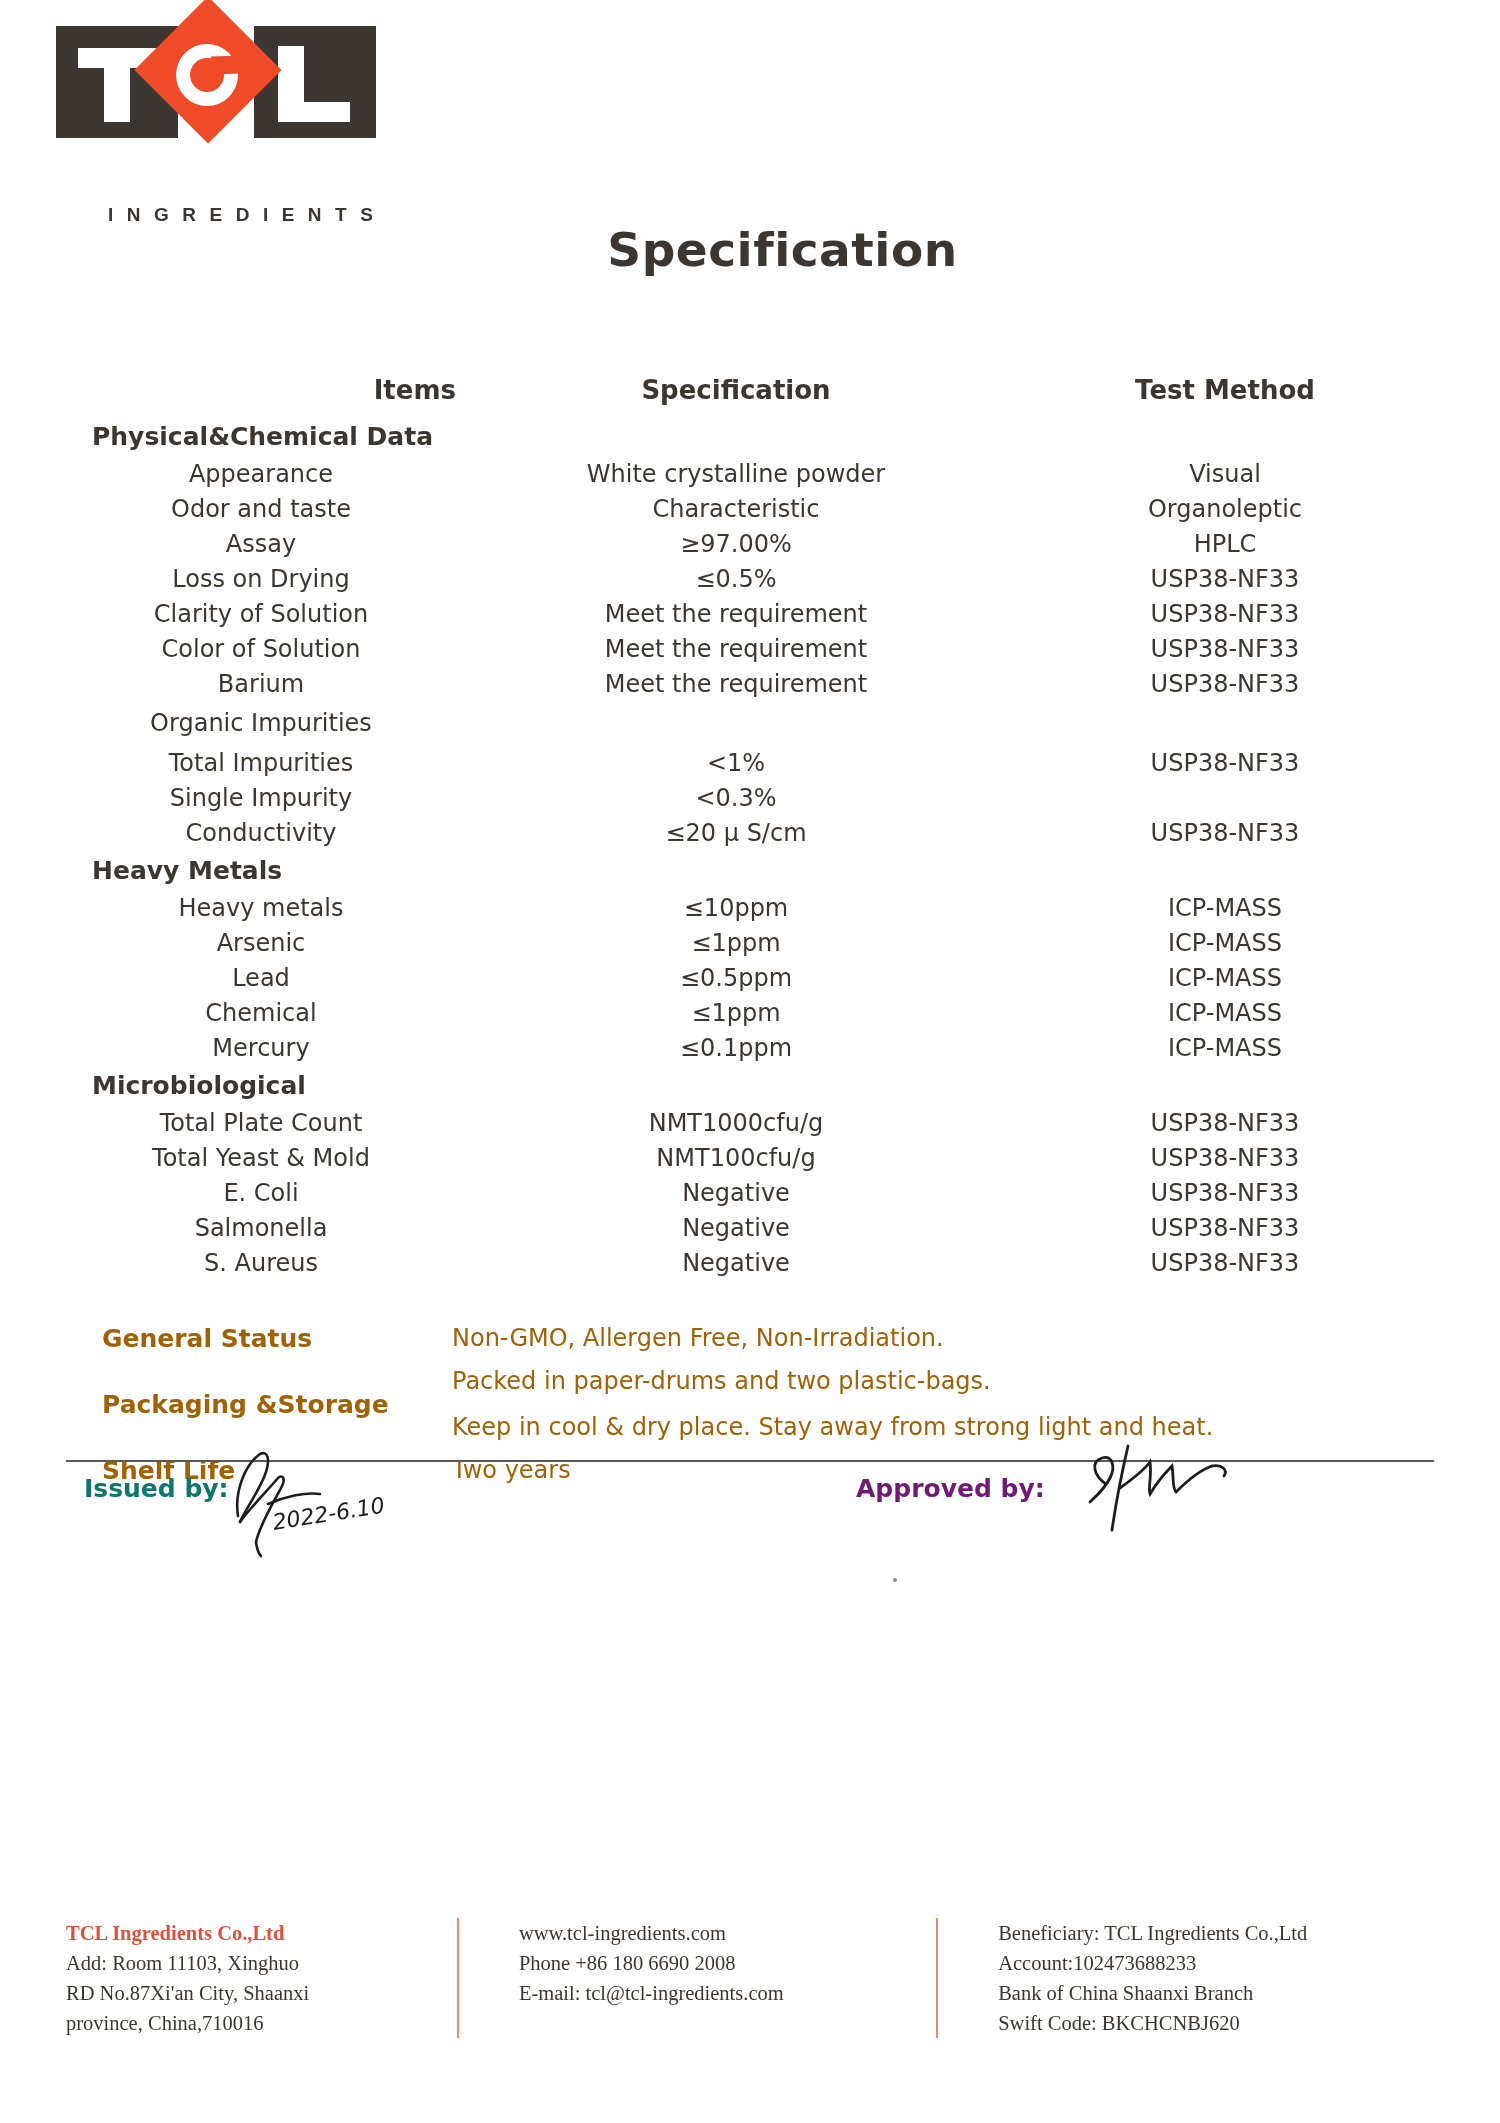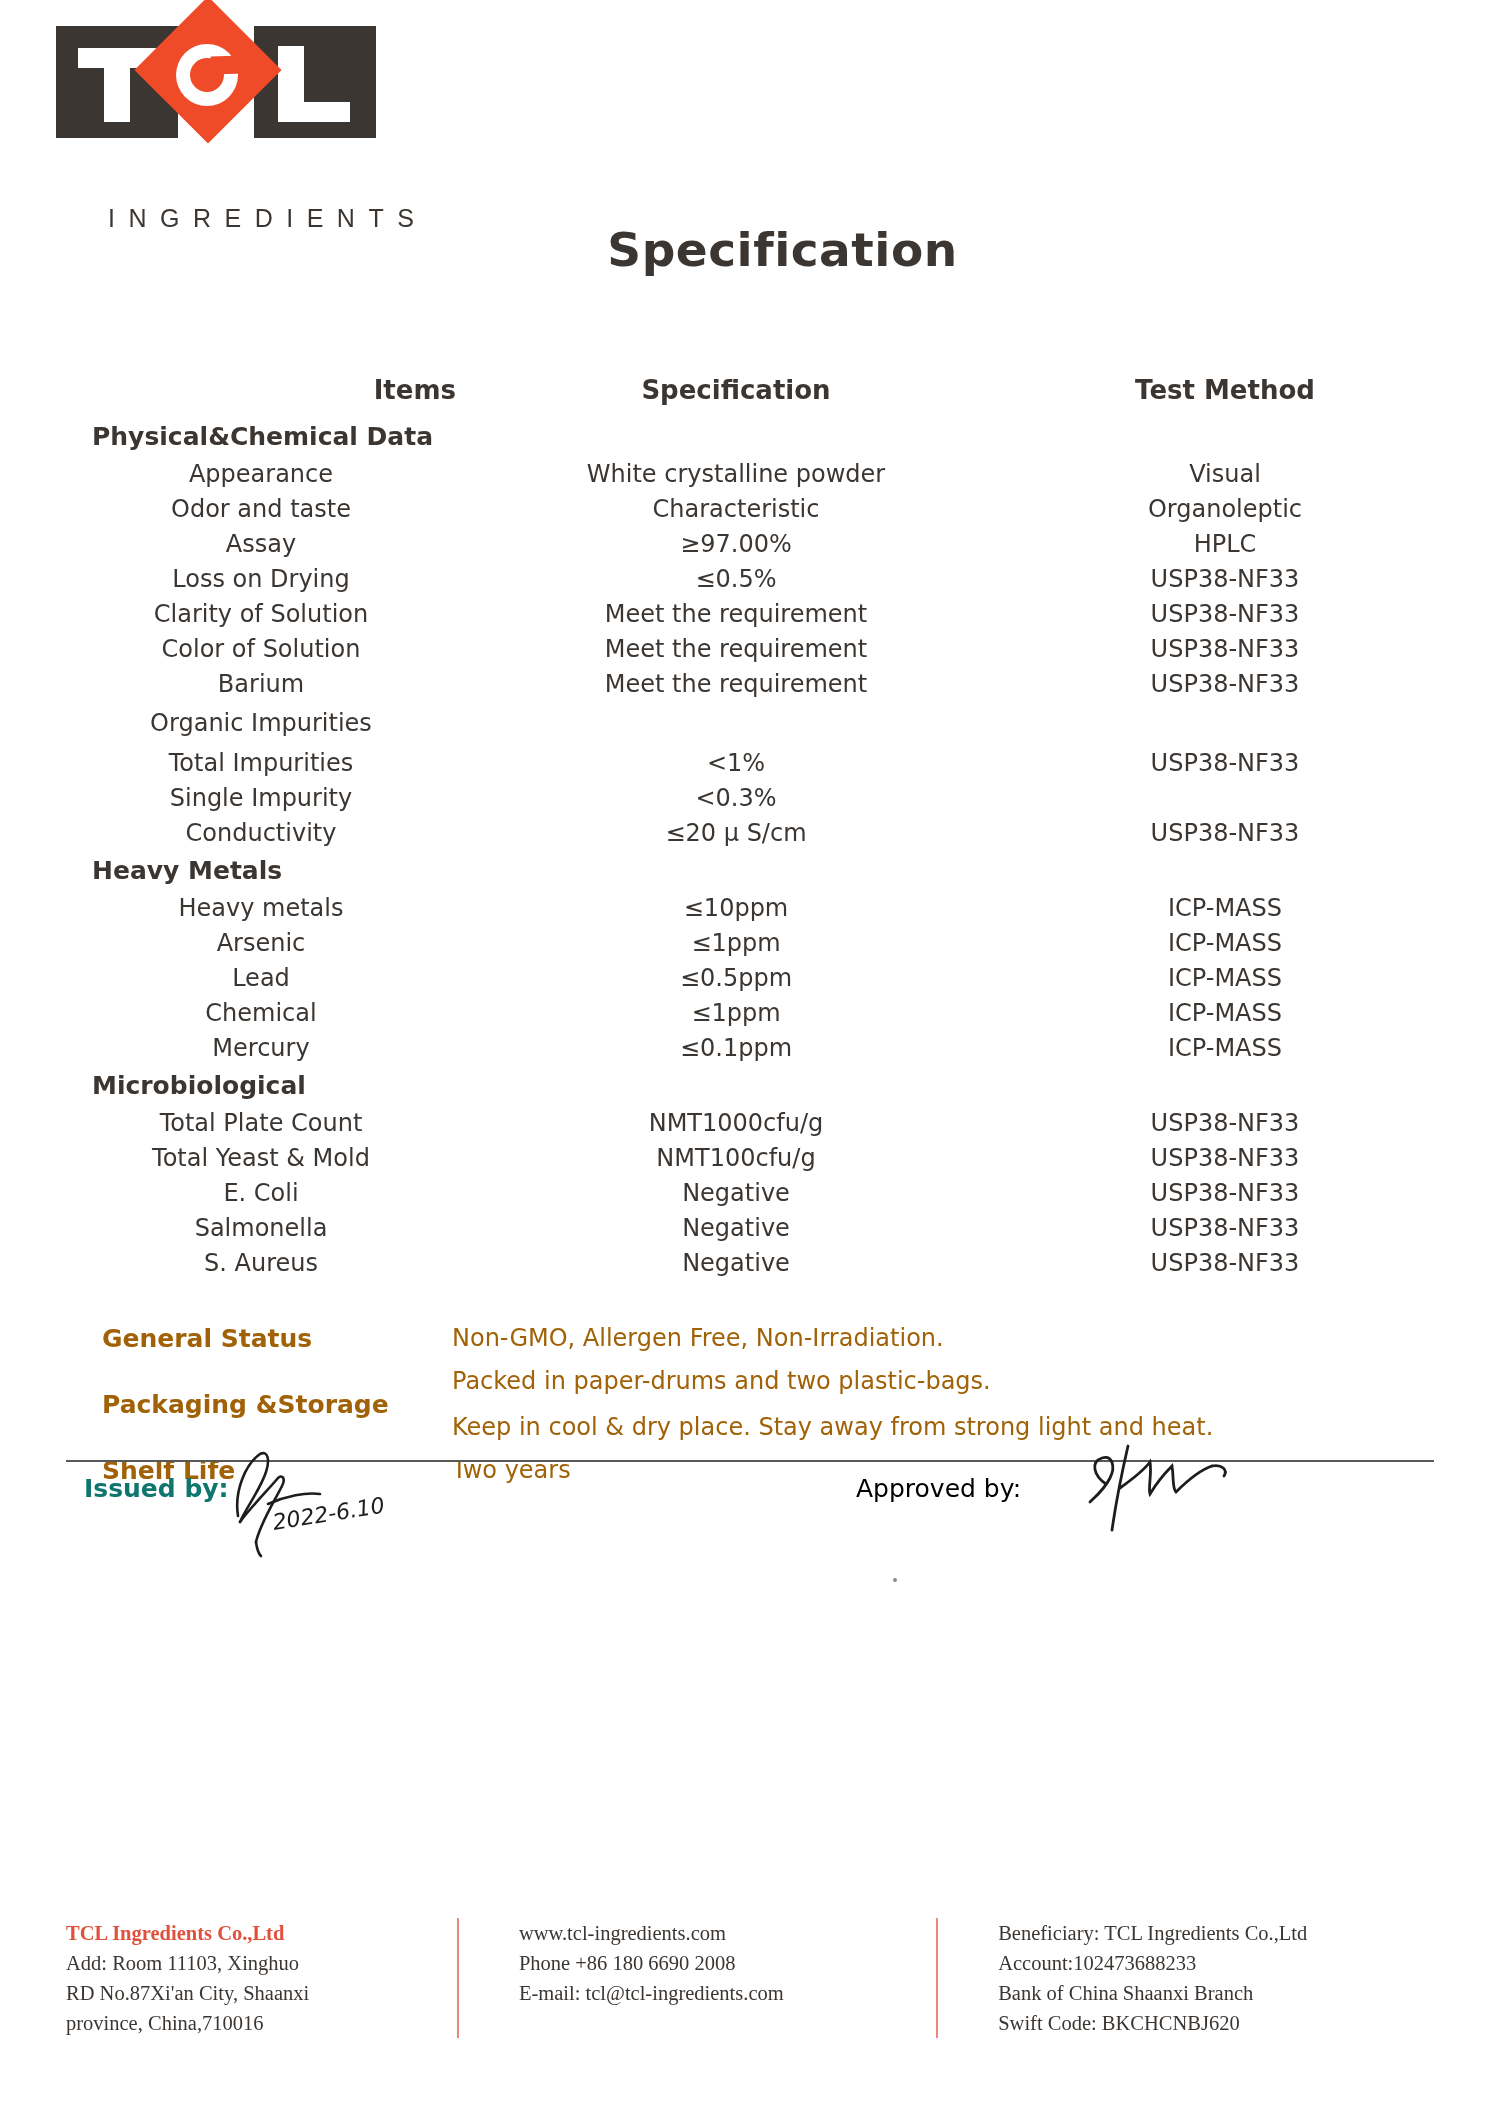--- a/index.html
+++ b/index.html
@@ -108,24 +108,24 @@
     top: 30px;
     width: 32px;
     height: 18px;
     background: #ef4b28;
     transform: rotate(-2deg);
   }
   .logo-word {
     position: absolute;
     left: 52px;
     top: 178px;
-    font-size: 25px;
+    font-size: 19px;
     letter-spacing: 13.5px;
     color: #3b3632;
-    font-weight: 400;
+    font-weight: 700;
     font-family: "Liberation Sans", sans-serif;
   }
 
   
   .doc-title {
     position: absolute;
     left: 0;
     top: 222px;
     width: 1500px;
     text-align: center;
@@ -256,22 +256,22 @@
     top: 4px;
     font-size: 25px;
     font-weight: bold;
     color: #0f766e;
   }
   .sign-approved {
     position: absolute;
     left: 790px;
     top: 4px;
     font-size: 25px;
-    font-weight: normal;
-    color: #000000;
+    font-weight: bold;
+    color: #701a75;
   }
   .sig-svg { position: absolute; }
 
   .stray-dot {
     position: absolute;
     left: 893px;
     top: 1578px;
     width: 4px;
     height: 4px;
     background: #8a8a8a;

